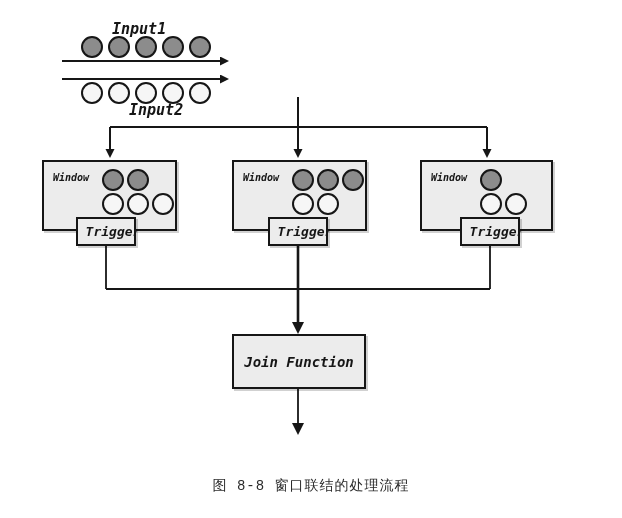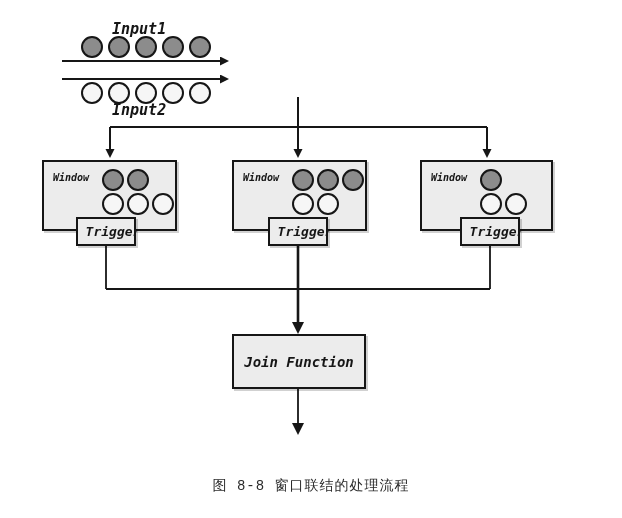--- a/index.html
+++ b/index.html
@@ -16,21 +16,21 @@
     position:absolute;box-sizing:border-box;background:var(--box-fill,#ececec);
     border:2px solid var(--line,#161616);z-index:2;
     box-shadow:2px 2px 0 rgba(0,0,0,0.18);
   }
   .centered{display:flex;align-items:center;justify-content:center;}
   .lbl{font-weight:bold;font-style:italic;white-space:nowrap;}
 
   
   .inlbl{position:absolute;font-size:15px;font-weight:bold;font-style:italic;z-index:2;}
   #input1-label{left:112px;top:20px;}
-  #input2-label{left:112px;top:101px;}
+  #input2-label{left:129px;top:101px;}
   .inrow{position:absolute;display:flex;gap:5px;z-index:2;}
   #in1-dots{left:81px;top:36px;}
   #in2-dots{left:81px;top:82px;}
 
   .dot{
     width:22px;height:22px;border:2px solid var(--line,#161616);
     border-radius:50%;box-sizing:border-box;display:inline-block;
     flex:0 0 auto;
   }
   .dot.filled{background:var(--filled-dot,#8c8c8c);}

